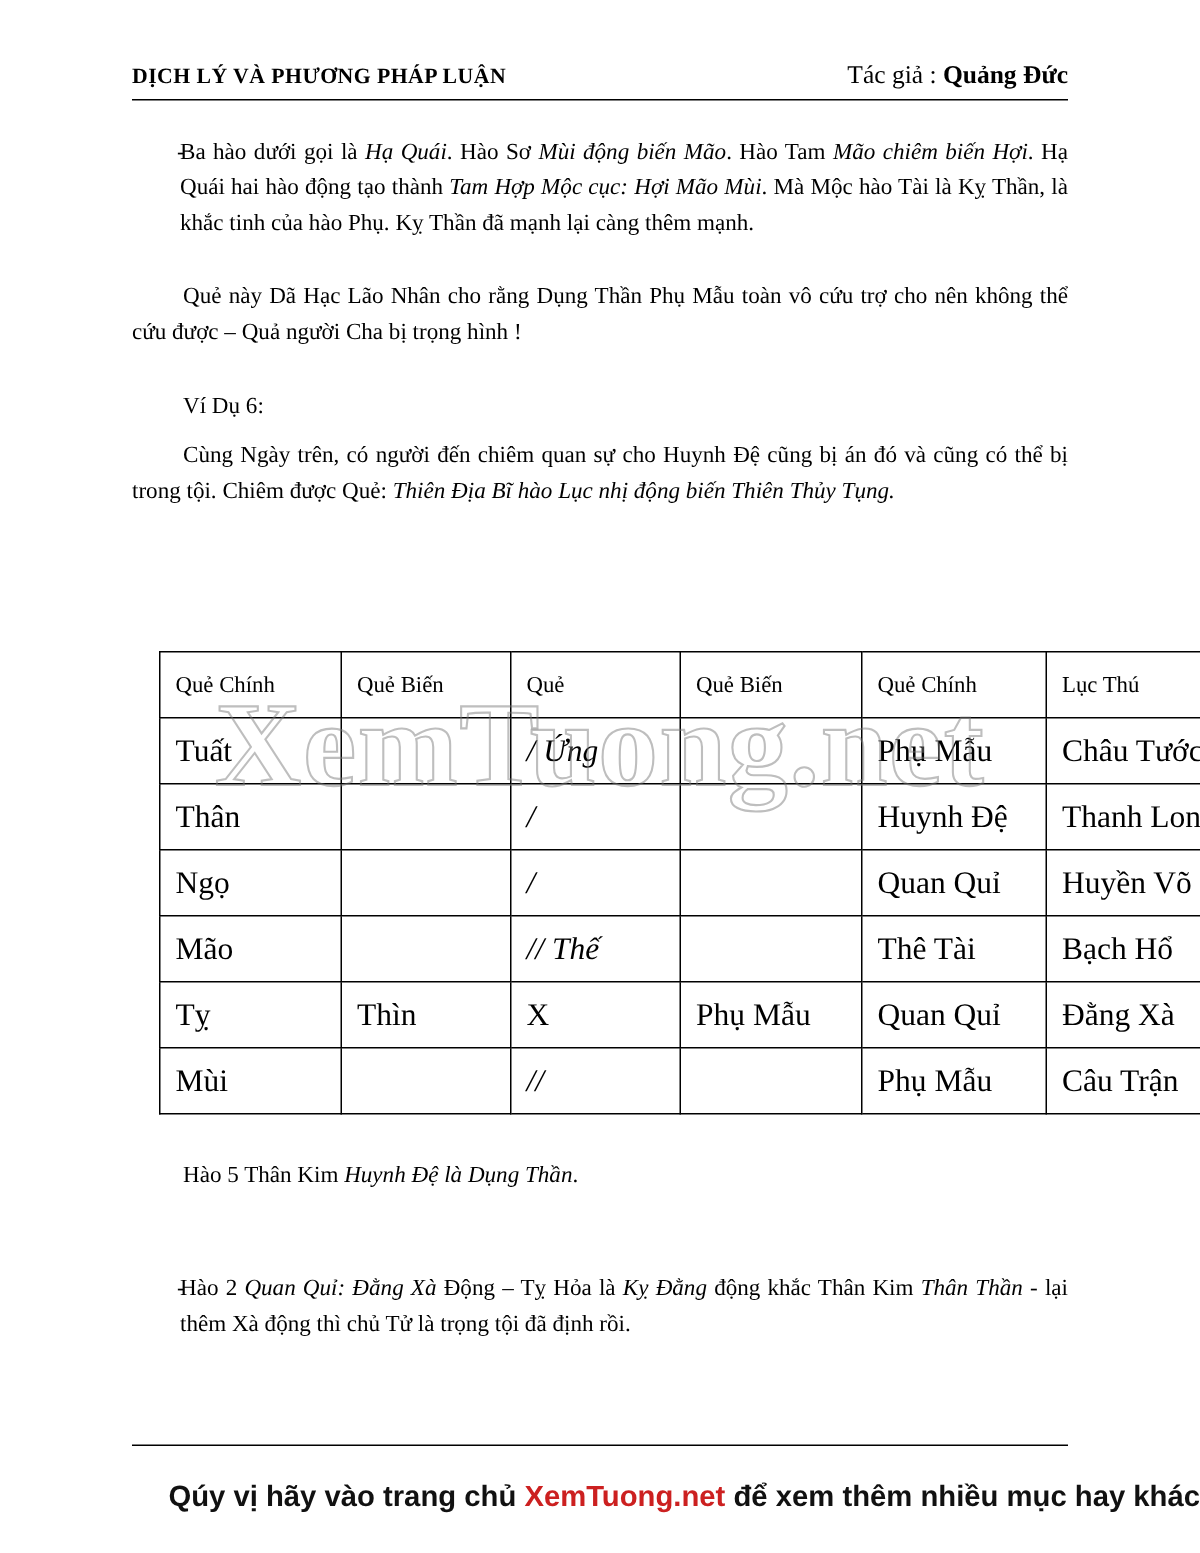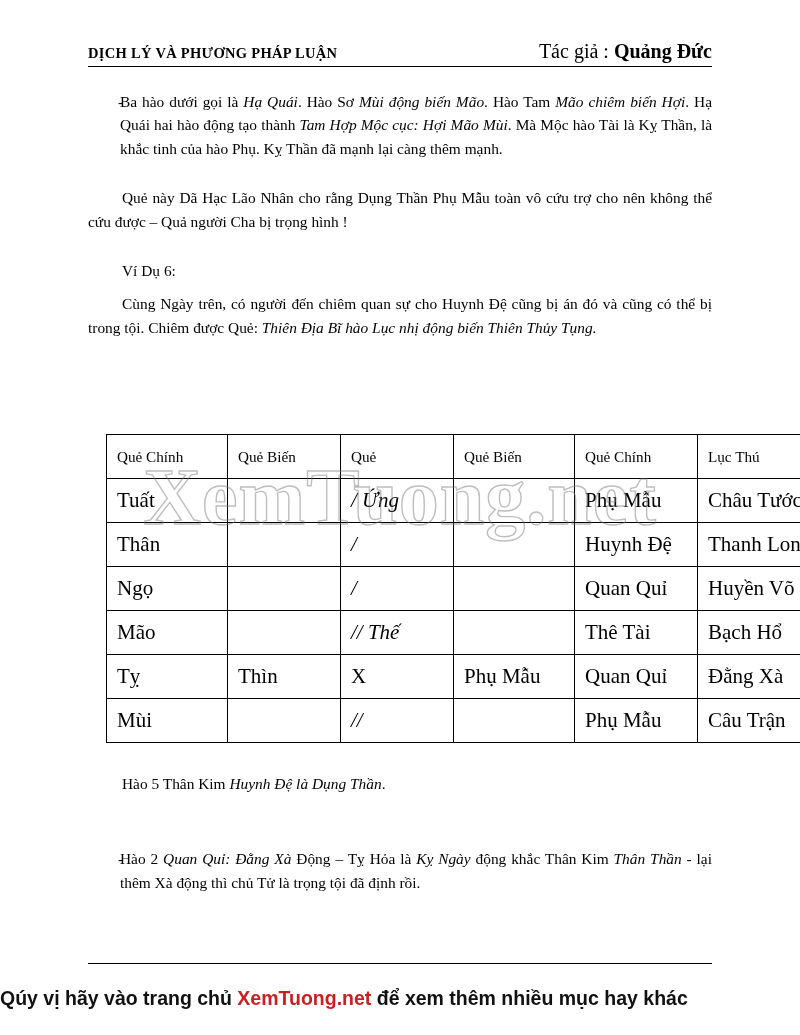--- a/index.html
+++ b/index.html
@@ -32,21 +32,21 @@
     display: flex;
     justify-content: space-between;
     align-items: baseline;
     font-size: 14.5px;
   }
   .header-left {
     font-weight: bold;
     letter-spacing: 0.3px;
   }
   .header-right {
-    font-size: 20px;
+    font-size: 17px;
   }
   .header-right .author {
     font-weight: bold;
   }
   .header-rule {
     position: absolute;
     left: 88px;
     top: 66px;
     width: 624px;
     border-bottom: 1.6px solid #000;
@@ -166,21 +166,21 @@
     top: 966px;
     width: 260px;
     text-align: center;
     font-size: 15px;
   }
   .footer-banner {
     position: absolute;
     left: 0;
     top: 987px;
     width: 800px;
-    text-align: left;
+    text-align: right;
     font-family: "Liberation Sans", sans-serif;
     font-size: 19.5px;
     font-weight: bold;
     color: #111;
   }
   .footer-banner .brand {
     color: #cc2020;
   }
 </style>
 </head>
@@ -287,21 +287,21 @@
 
   <div class="lower">
     <p class="para ind"><span>Hào 5 Thân Kim </span><i>Huynh Đệ là Dụng Thần</i><span>.</span></p>
 
     <div class="spacer-lg"></div>
     <div class="spacer-md"></div>
 
     <div class="bullet-block">
       <div class="bullet-dash">-</div>
       <div class="bullet-text">
-        <span>Hào 2 </span><i>Quan Quỉ: Đằng Xà</i><span> Động – Tỵ Hỏa là </span><i>Kỵ Ngày</i><span> động khắc Thân Kim </span><i>Thân Thần</i><span> - lại thêm Xà động thì chủ Tử  là trọng tội đã định rồi.</span>
+        <span>Hào 2 </span><i>Quan Quỉ: Đằng Xà</i><span> Động – Tỵ Hỏa là </span><i>Kỵ Đằng</i><span> động khắc Thân Kim </span><i>Thân Thần</i><span> - lại thêm Xà động thì chủ Tử  là trọng tội đã định rồi.</span>
       </div>
     </div>
   </div>
 
   <div class="footer-rule"></div>
   <div class="footer-banner">
     <span>Qúy vị hãy vào trang chủ </span><span class="brand">XemTuong.net</span><span> để xem thêm nhiều mục hay khác</span>
   </div>
 
 </div>

